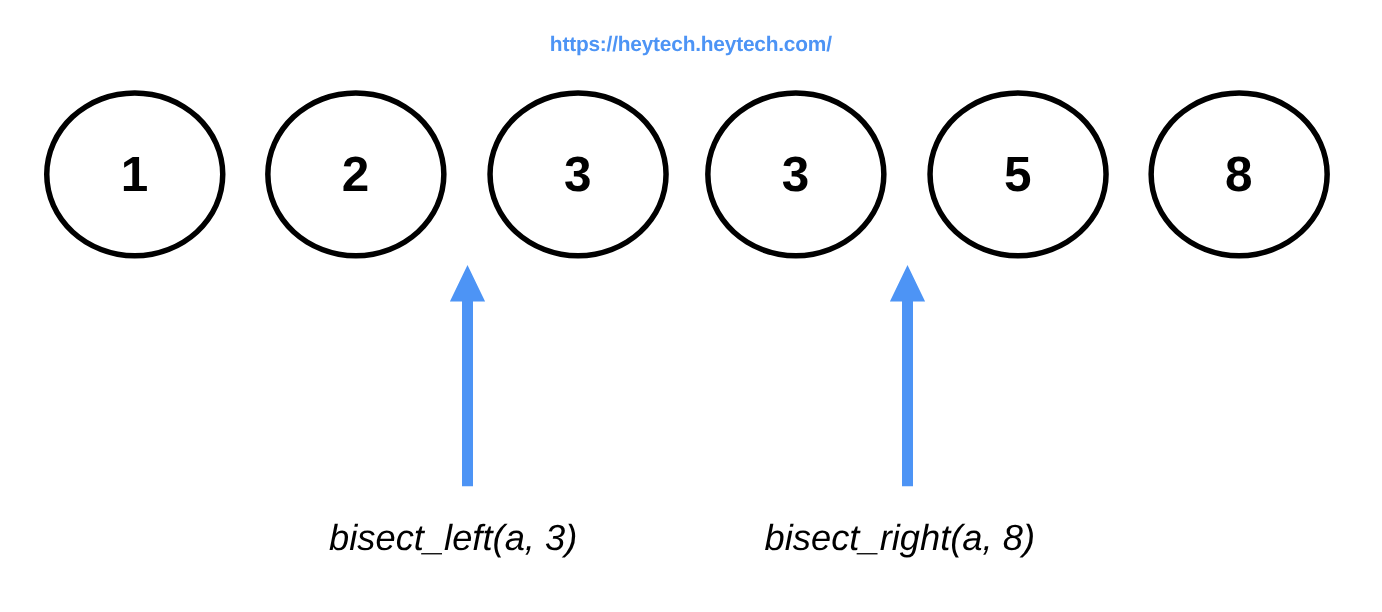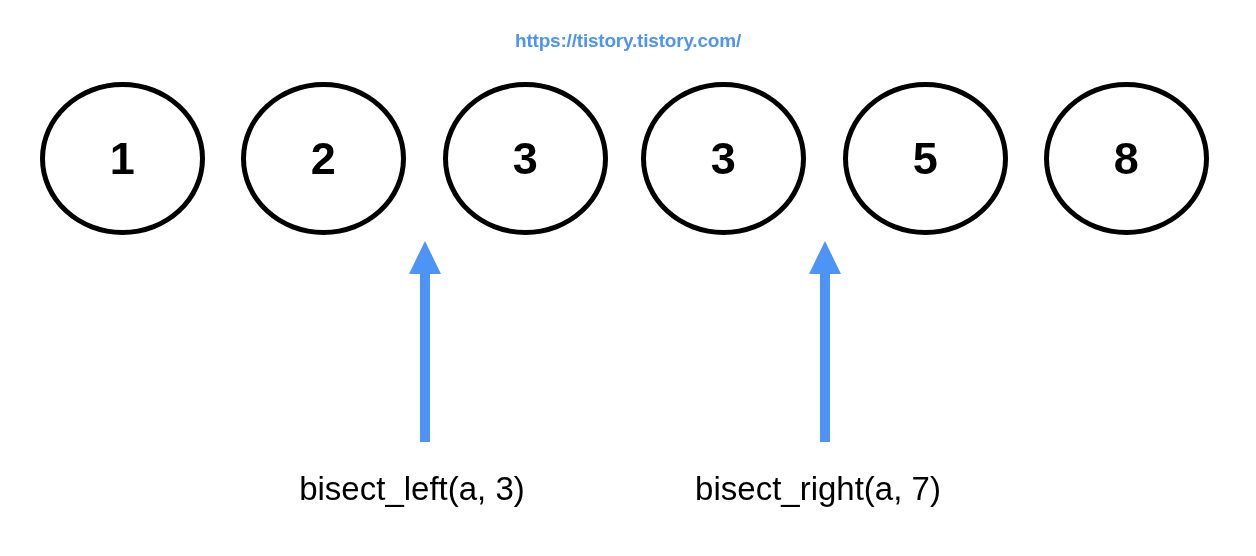--- a/index.html
+++ b/index.html
@@ -65,28 +65,29 @@
   .arrow-caption {
     position: absolute;
     top: 470px;
     font-family: "Liberation Sans", sans-serif;
     font-size: 33px;
     font-weight: normal;
     color: #000000;
     white-space: nowrap;
     text-align: center;
     line-height: 1.15;
+    font-style: italic;
   }
 </style>
 </head>
 <body>
 
 <div id="canvas">
 
-  <div class="url-watermark">https://tistory.tistory.com/</div>
+  <div class="url-watermark">https://heytech.heytech.com/</div>
 
   <div id="nodes-layer">
       <div class="node" style="left: 39.5px; border-color: rgb(0, 0, 0);">
         <span class="node-label">1</span>
       </div>
       <div class="node" style="left: 240.5px; border-color: rgb(0, 0, 0);">
         <span class="node-label">2</span>
       </div>
       <div class="node" style="left: 442.5px; border-color: rgb(0, 0, 0);">
         <span class="node-label">3</span>
@@ -107,16 +108,16 @@
         <svg viewBox="0 0 34 203" xmlns="http://www.w3.org/2000/svg">
           <polygon points="17,1 33,34 22,34 22,202 12,202 12,34 1,34" fill="#4d94f5"></polygon>
         </svg>
       </div>
       <div class="arrow-caption" style="left: 212px; width: 400px;">bisect_left(a, 3)</div>
       <div class="arrow" style="left: 808px;">
         <svg viewBox="0 0 34 203" xmlns="http://www.w3.org/2000/svg">
           <polygon points="17,1 33,34 22,34 22,202 12,202 12,34 1,34" fill="#4d94f5"></polygon>
         </svg>
       </div>
-      <div class="arrow-caption" style="left: 618px; width: 400px;">bisect_right(a, 7)</div>
+      <div class="arrow-caption" style="left: 618px; width: 400px;">bisect_right(a, 8)</div>
     </div>
 
 </div>
 
 </body></html>

